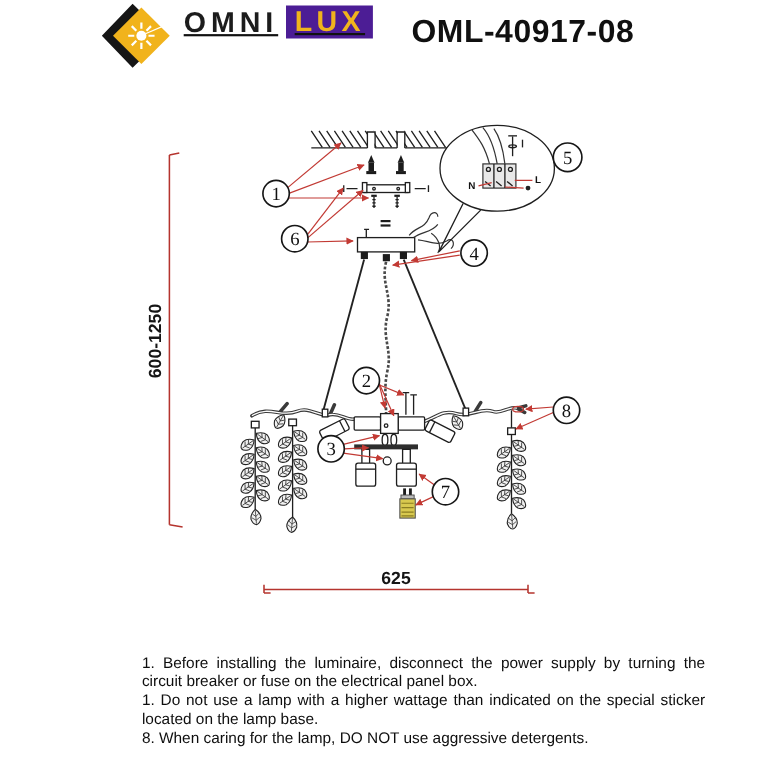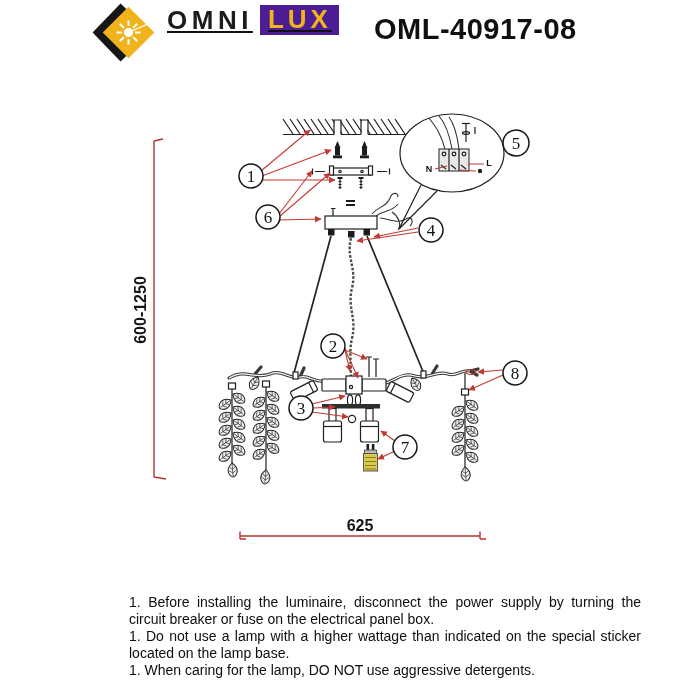--- a/index.html
+++ b/index.html
@@ -306,14 +306,14 @@
   <g>
     <path class="dim" d="M240,536 H480"></path>
     <path class="dim" d="M240,531.5 V539 M240,539 H246 M480,531.5 V539 M480,539 H486"></path>
     <text class="dimtext" x="360" y="531" text-anchor="middle">625</text>
   </g>
 </svg>
 
 <div class="instructions">
   <p>1. Before installing the luminaire, disconnect the power supply by turning the circuit breaker or fuse on the electrical panel box.</p>
   <p>1. Do not use a lamp with a higher wattage than indicated on the special sticker located on the lamp base.</p>
-  <p>1. When caring for the lamp, DO NOT use aggressive detergents.</p>
+  <p>8. When caring for the lamp, DO NOT use aggressive detergents.</p>
 </div>
 
 </body></html>

